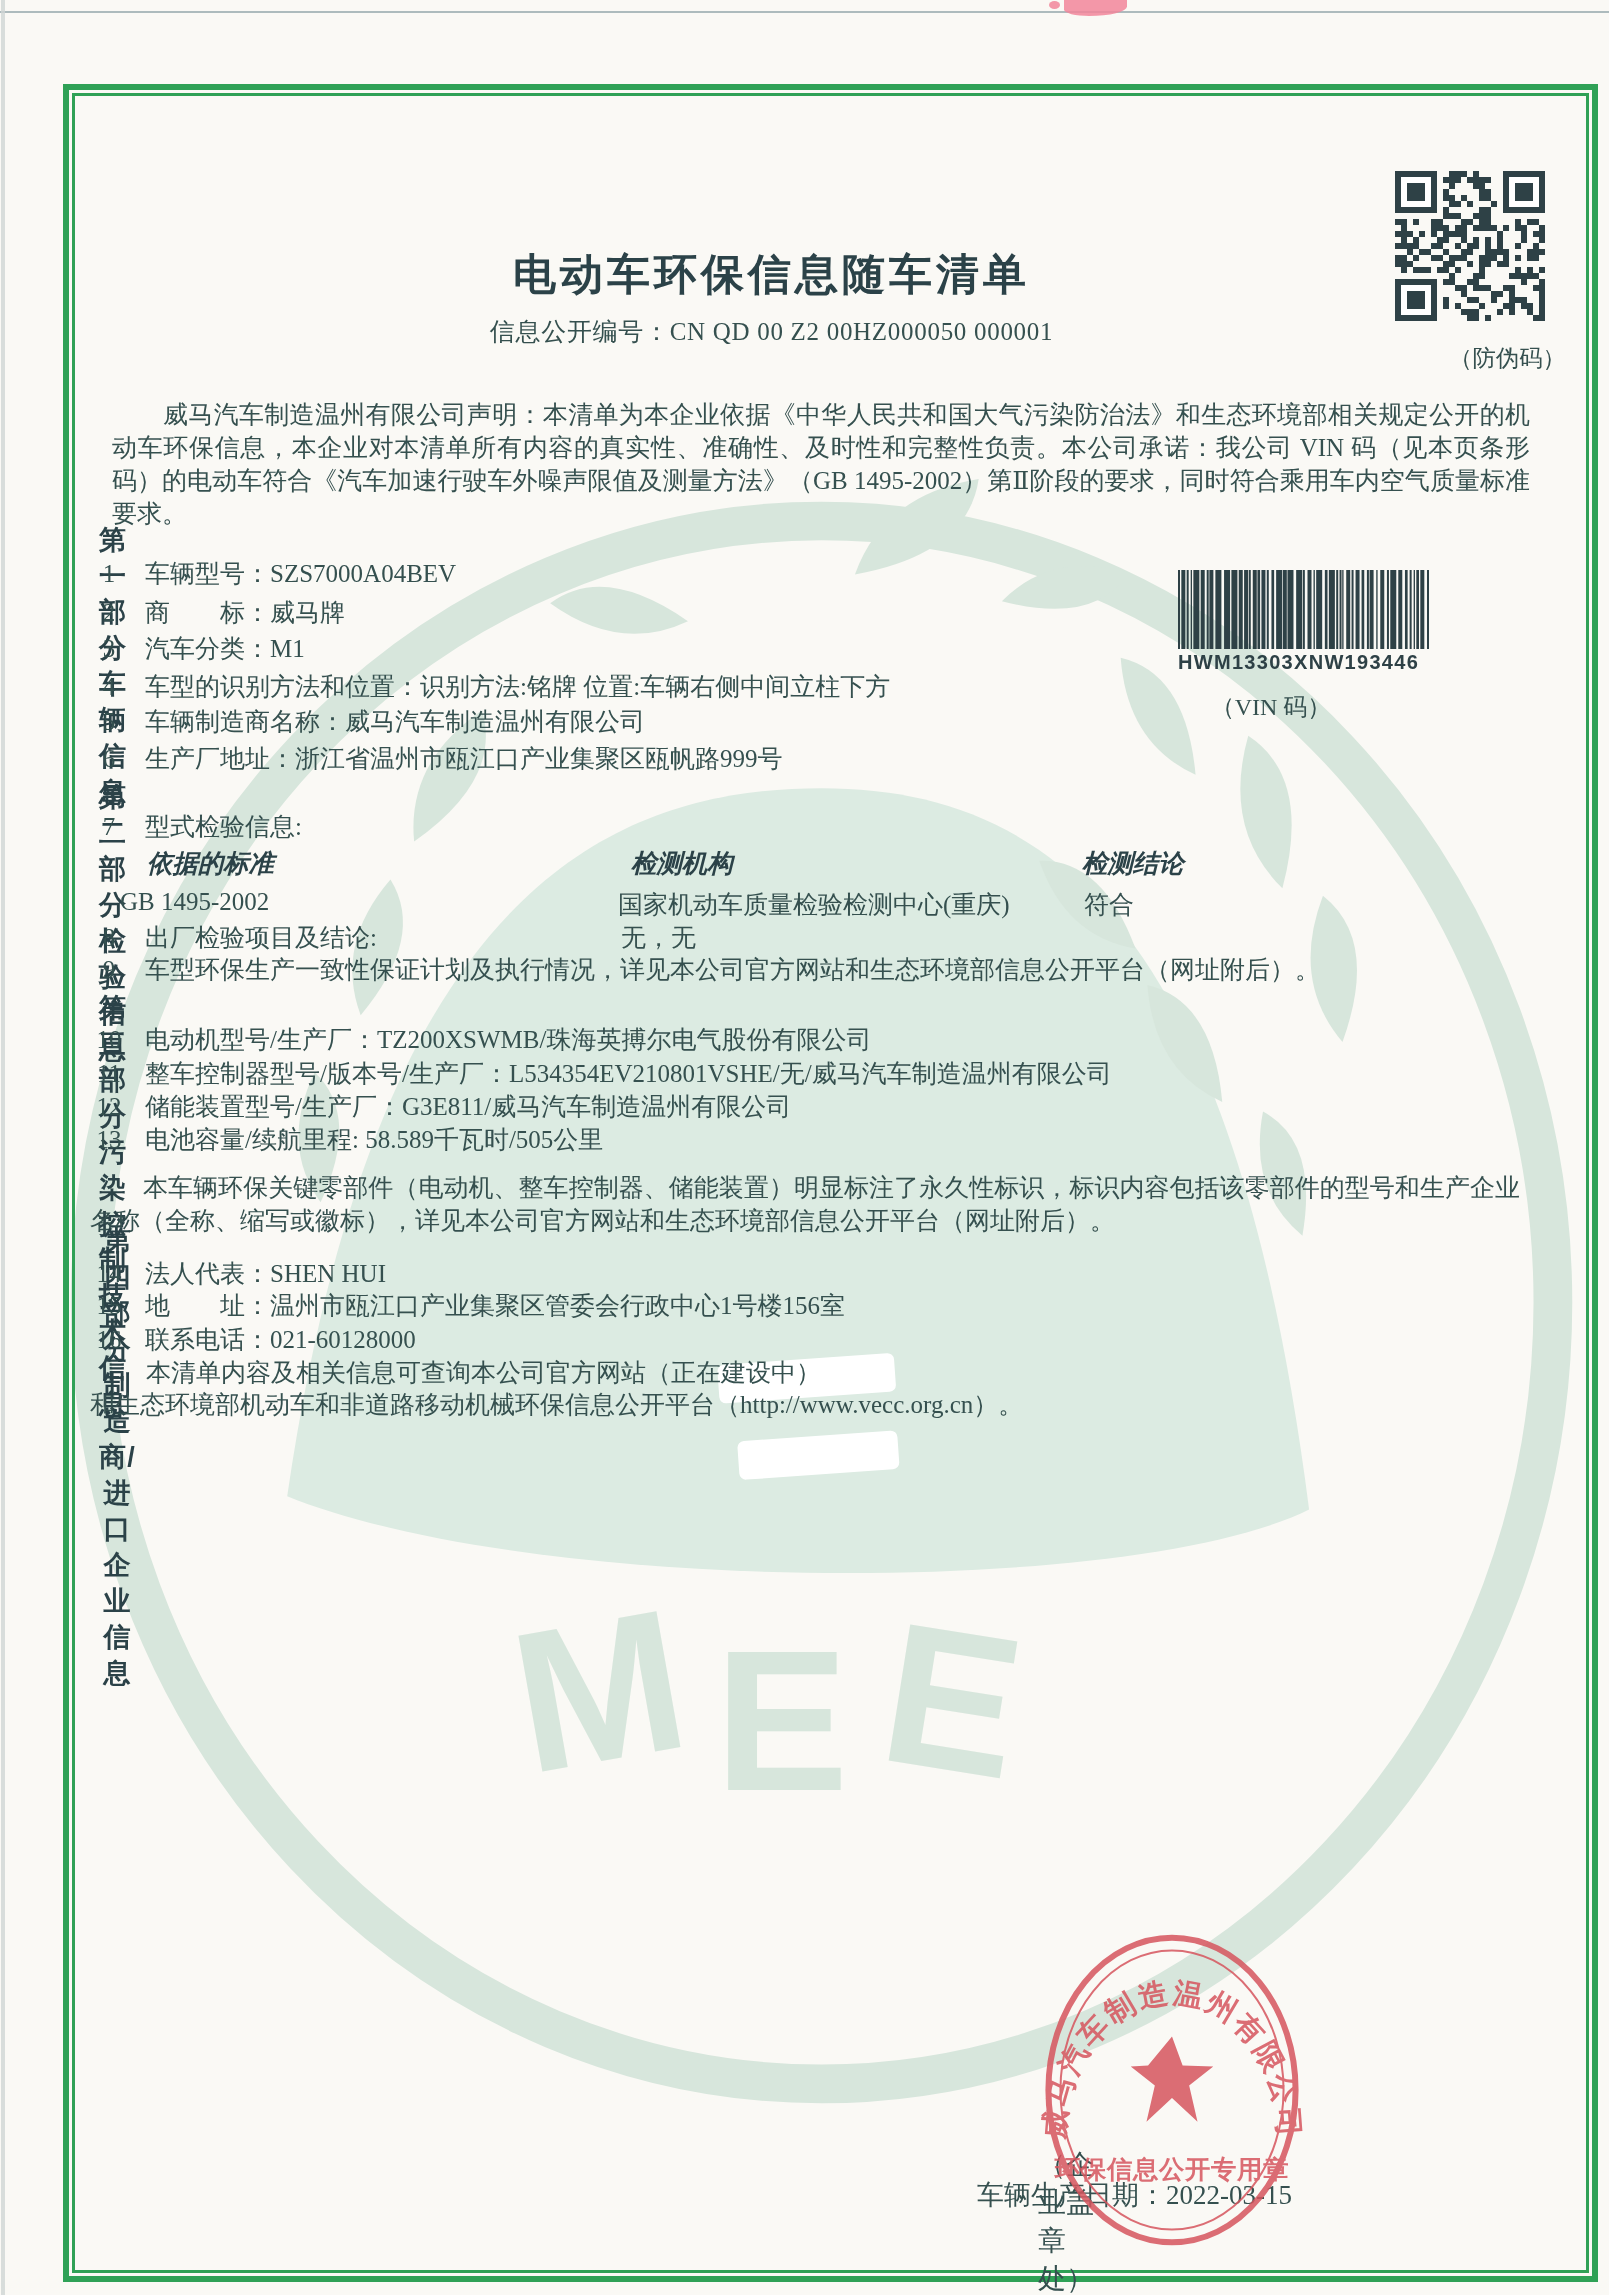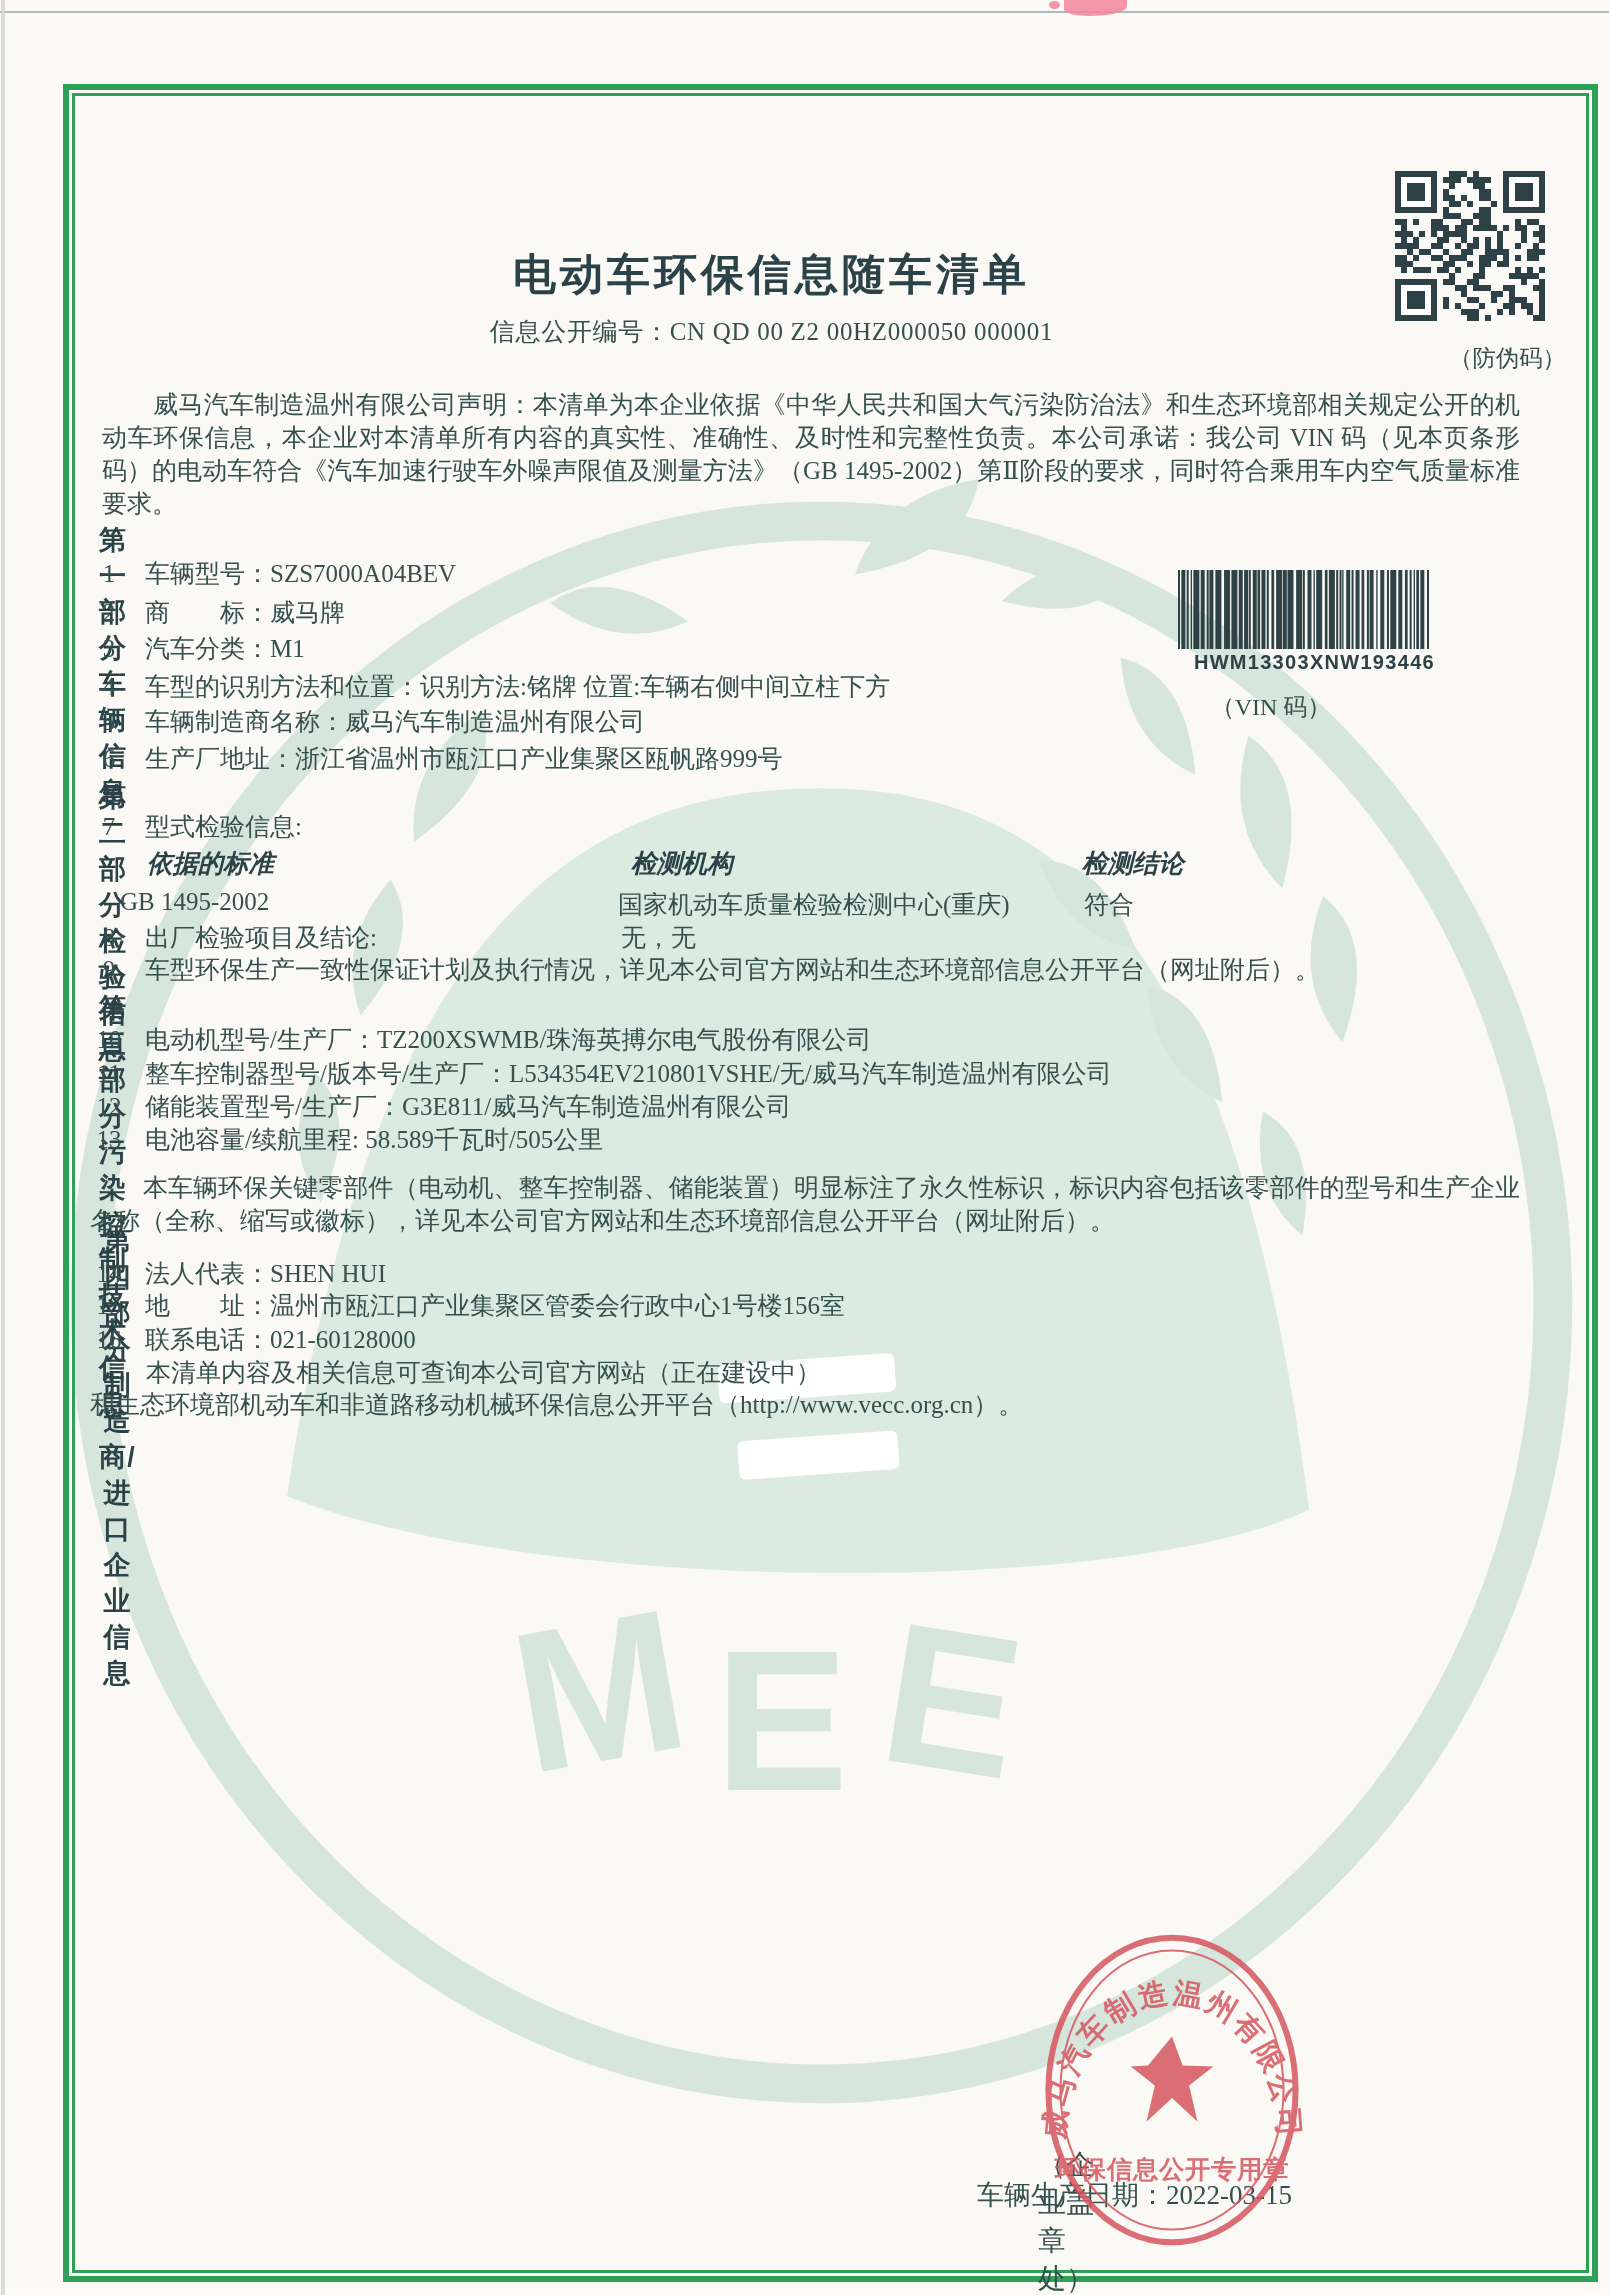--- a/index.html
+++ b/index.html
@@ -25,35 +25,35 @@
   .wm-letter{fill:var(--watermark-green,#d7e6dc);font-family:"Liberation Sans","DejaVu Sans",sans-serif;font-weight:bold;font-size:300px;}
   
   .layer{position:absolute;left:0;top:0;z-index:2;}
   .title{position:absolute;left:0;top:246px;width:1543px;text-align:center;
     font-family:"Liberation Sans","DejaVu Sans",sans-serif;font-weight:bold;
     font-size:43px;letter-spacing:4px;color:var(--ink-dark,#2b4248);}
   .info-line{position:absolute;left:0;top:315px;width:1543px;text-align:center;font-size:25px;letter-spacing:0.7px;}
   .qr{position:absolute;left:1395px;top:171px;width:150px;height:150px;color:var(--barcode-dark,#2e4146);}
   .qr svg{width:100%;height:100%;}
   .qr-cap{position:absolute;left:1372px;top:342px;width:194px;text-align:right;font-size:23.4px;}
-  .decl{position:absolute;left:100px;top:386px;width:1418px;margin:2px;font-size:25px;line-height:33px;
+  .decl{position:absolute;left:100px;top:386px;width:1418px;margin:12px;font-size:25px;line-height:33px;
     text-align:justify;text-indent:51px;}
   .heading{position:absolute;left:99px;font-family:"Liberation Sans","DejaVu Sans",sans-serif;
     font-weight:bold;font-size:27px;color:var(--ink-dark,#2b4248);letter-spacing:1.3px;text-align:center;}
   .row{position:absolute;left:73px;font-size:25px;white-space:nowrap;}
   .row .num{display:inline-block;width:72px;text-align:center;}
   .cell{position:absolute;font-size:25px;white-space:nowrap;}
   .thead{position:absolute;font-family:"Liberation Sans","DejaVu Sans",sans-serif;font-weight:bold;
     font-size:25.4px;color:var(--ink-dark,#2b4248);white-space:nowrap;font-style:italic;}
   .para{position:absolute;left:90px;width:1430px;margin:0;font-size:25px;line-height:33px;text-align:justify;text-indent:53px;}
   .plain{position:absolute;font-size:25px;white-space:nowrap;}
   
   .barcode{position:absolute;left:1178px;top:570px;width:257px;height:79px;color:var(--barcode-dark,#2e4146);}
   .barcode svg{width:100%;height:100%;}
-  .barcode-text{position:absolute;left:1178px;top:651px;width:257px;text-align:right;
+  .barcode-text{position:absolute;left:1178px;top:651px;width:257px;text-align:left;
     font-family:"Liberation Sans","DejaVu Sans",sans-serif;font-weight:bold;font-size:20px;letter-spacing:1.3px;
     color:var(--barcode-dark,#2e4146);}
   .vin-cap{position:absolute;left:1171px;top:691px;width:200px;text-align:center;font-size:24px;}
   
   .stamp{position:absolute;left:1025px;top:1923px;width:294px;height:334px;z-index:3;opacity:.85;pointer-events:none;}
   .stamp .ln{fill:none;stroke:var(--stamp-red,#d6555e);}
   .stamp .red-text{fill:var(--stamp-red,#d6555e);font-weight:bold;font-family:"Liberation Serif","DejaVu Serif",serif;}
   .seal-spot{position:absolute;left:1038px;top:2146px;font-size:28px;z-index:2;}
   .prod-date{position:absolute;left:977px;top:2177px;font-size:27px;z-index:2;white-space:nowrap;}
 </style>

